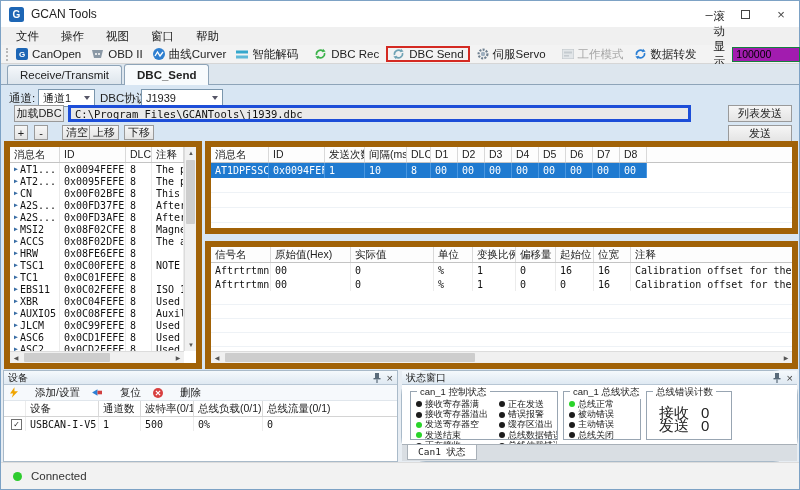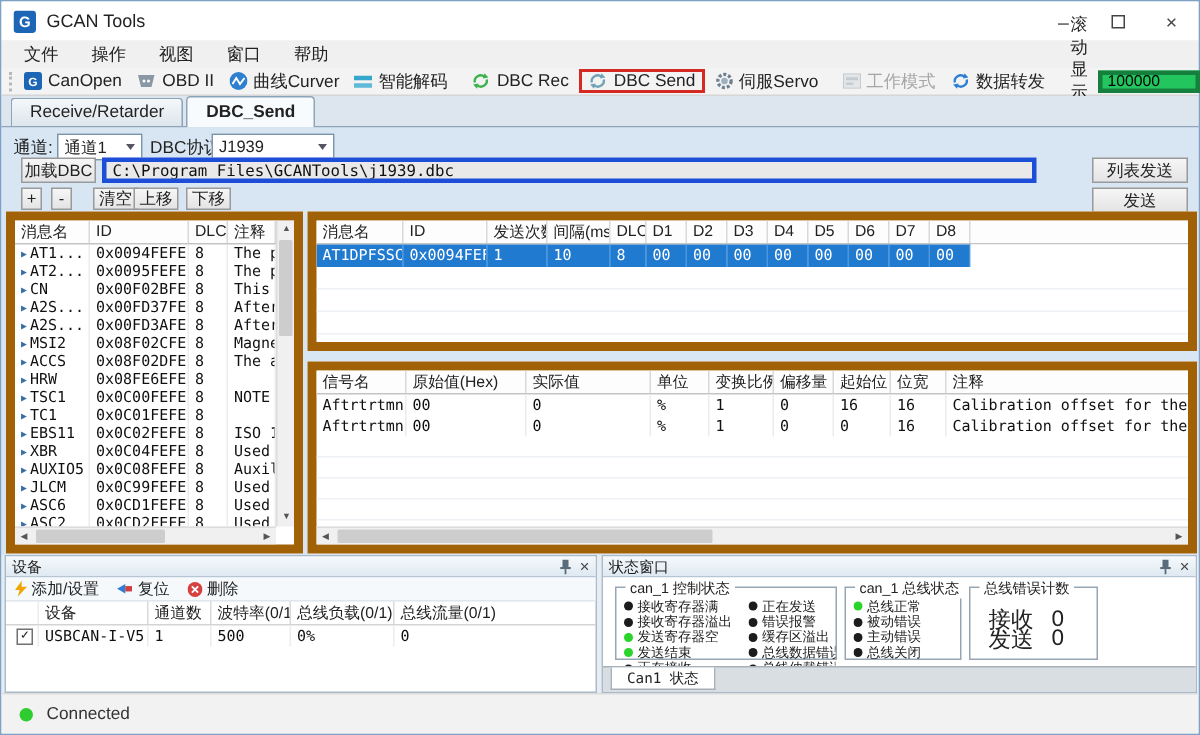--- a/index.html
+++ b/index.html
@@ -20,21 +20,21 @@
   .menu-item { padding:0 11px; font-size:11.5px; }
 
   
   .toolbar { position:absolute; left:0; top:44px; right:0; height:19px; background:#f3f3f3; border-bottom:1px solid #d6d6d6; display:flex; align-items:center; padding-left:2px; }
   .grip { width:4px; height:13px; margin:0 3px; border-left:2px dotted #b8b8b8; }
   .tb-item { display:flex; align-items:center; gap:4px; padding:1px 5px; font-size:11.5px; white-space:nowrap; }
   .tb-item.boxed { border:2px solid #d42a22; padding:0 4px; margin:0 2px; }
   .tb-item.disabled { color:#a6a6a6; }
   .tb-sep { width:1px; height:14px; background:#c9c9c9; margin:0 3px; }
   .frame-label { font-size:11.5px; margin:0 4px 0 6px; }
-  .frame-input { width:68px; height:15px; border:3px solid #15803d; background:#22c55e; font-size:10.5px; padding:0 3px; font-family:"Liberation Sans",sans-serif; }
+  .frame-input { width:68px; height:15px; border:1px solid #15803d; background:#a21caf; font-size:10.5px; padding:0 3px; font-family:"Liberation Sans",sans-serif; }
 
   
   .tabstrip { position:absolute; left:0; top:63px; right:0; height:21px; background:#dde6ee; border-bottom:1px solid #8ea4b8; display:flex; align-items:flex-end; padding-left:6px; }
   .tab { height:19px; display:flex; align-items:center; padding:0 12px; font-size:11.5px; border:1px solid #8ea4b8; border-bottom:none; border-radius:3px 3px 0 0; background:linear-gradient(#f5f8fb,#dde5ec); margin-right:2px; }
   .tab.active { background:#f8fbfd; font-weight:bold; height:21px; position:relative; top:1px; }
 
   
   .content { position:absolute; left:0; top:84px; right:0; height:285px; background:#d8e6f3; }
   .lbl { font-size:11.5px; }
   .dropdown { position:absolute; height:18px; background:#fff; border:1px solid #7a96ad; display:flex; align-items:center; font-size:11px; padding-left:4px; }
@@ -80,24 +80,24 @@
   .sigtbl .trow { height:14px; }
   .sigtbl .empty-row { height:14px; }
 
   
   .dock { position:absolute; left:0; top:369px; right:0; height:94px; background:#e7edf3; }
   .panel { position:absolute; top:0; height:92px; background:#fff; border:1px solid #a9bac9; }
   .panel-hd { height:14px; background:linear-gradient(#f5f9fc,#dfe9f2); border-bottom:1px solid #b7c6d4; display:flex; align-items:center; padding:0 4px; font-size:10px; }
   .panel-hd .hd-icons { margin-left:auto; display:flex; align-items:center; gap:6px; }
   .hd-x { font-size:11px; color:#444; line-height:10px; }
   .dev-panel { left:2px; width:395px; }
-  .stat-panel { left:400px; width:397px; }
+  .stat-panel { left:400px; width:397px;border-radius:25px; }
 
   .dev-toolbar { height:16px; background:#f6f9fc; border-bottom:1px solid #e0e6ec; display:flex; align-items:center; gap:12px; padding-left:6px; font-size:10.5px; }
-  .dev-tb-item { display:flex; align-items:center; gap:3px; }
+  .dev-tb-item { display:flex; align-items:center; gap:17px; }
 
   .dev-thead { display:flex; height:16px; border-bottom:1px solid #d4d4d4; }
   .dvcb{width:22px; border-right:1px solid #ececec; display:flex; align-items:center; justify-content:center;}
   .dvc0{width:73px;} .dvc1{width:42px;} .dvc2{width:53px;} .dvc3{width:69px;} .dvc4{flex:1 1 auto; border-right:none;}
   .dev-row { display:flex; height:14px; align-items:center; }
   .checkbox { width:11px; height:11px; border:1px solid #707070; background:#fff; font-size:9px; line-height:9px; text-align:center; color:#222; }
 
   
   .stat-body { position:absolute; left:0; right:0; top:14px; bottom:17px; background:#fff; }
   .groupbox { position:absolute; top:6px; bottom:4px; border:1px solid #98a5b2; }
@@ -226,21 +226,21 @@
           <path d="M4 11.2 l-2.6 -2.8 3.6 -0.7 z" fill="#2b7fd4"></path>
         </svg>
       <span>数据转发</span>
     </div>
     <span class="tb-sep"></span>
     <span class="frame-label">滚动显示帧数:</span>
     <input class="frame-input" value="100000" style="">
   </div>
 
   <div class="tabstrip">
-    <div class="tab">Receive/Retarder</div>
+    <div class="tab">Receive/Transmit</div>
     <div class="tab active">DBC_Send</div>
   </div>
 
   <div class="content">
 
     <span class="lbl" style="position:absolute;left:8px;top:6px;">通道:</span>
     <div class="dropdown" style="left:37px;top:4px;width:57px;">
       <span>通道1</span>
         <span class="dd-arrow"></span>
     </div>

